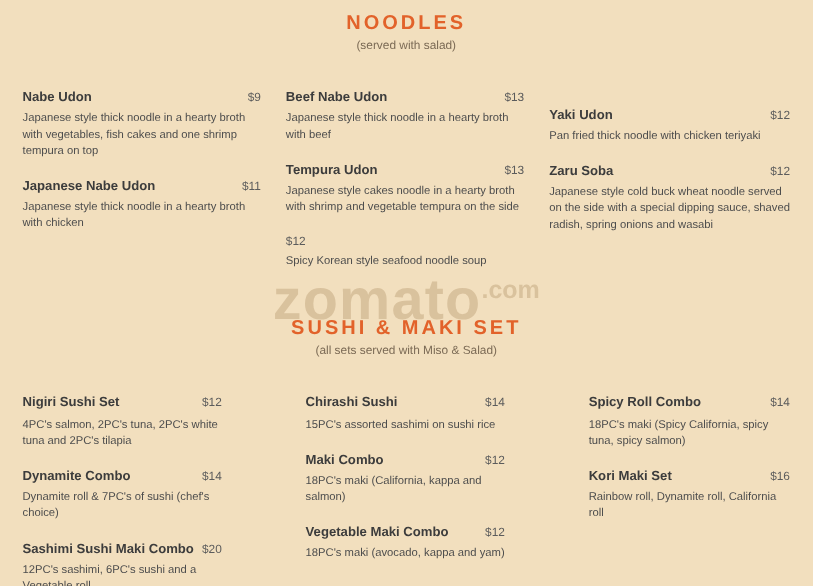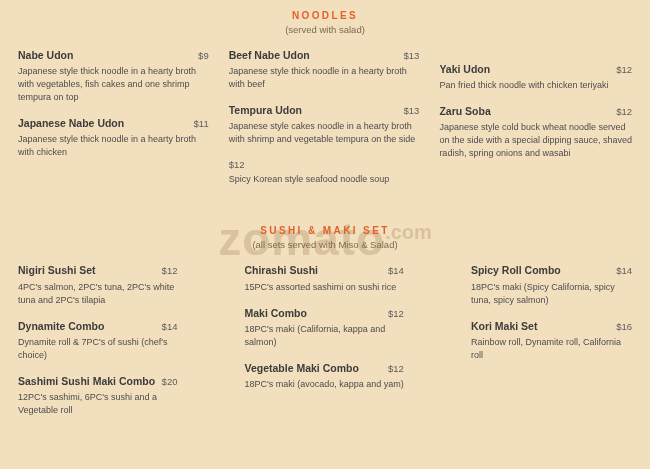--- a/index.html
+++ b/index.html
@@ -45,21 +45,21 @@
     letter-spacing: 0;
   }
 
   .section-head {
     text-align: center;
     position: relative;
     z-index: 2;
   }
   .section-title {
     color: #e2622a;
-    font-size: 10px;
+    font-size: 16px;
     letter-spacing: 2.4px;
     font-weight: bold;
     margin: 0;
   }
   .section-sub {
     color: #7b6a55;
     font-size: 9.5px;
     margin: 3px 0 0 0;
   }
 
@@ -71,20 +71,21 @@
   .col {
     box-sizing: border-box;
     padding: 0 10px;
   }
   .col-1 { width: 216px; }
   .col-2 { width: 216px; }
   .col-3 { width: 218px; }
 
   .item {
     margin-bottom: 13px;
+    margin-top: 16px;
   }
   .item-head {
     display: flex;
     justify-content: space-between;
     align-items: baseline;
   }
   .item-name {
     font-size: 10.5px;
     font-weight: bold;
     color: #3c3c3c;

